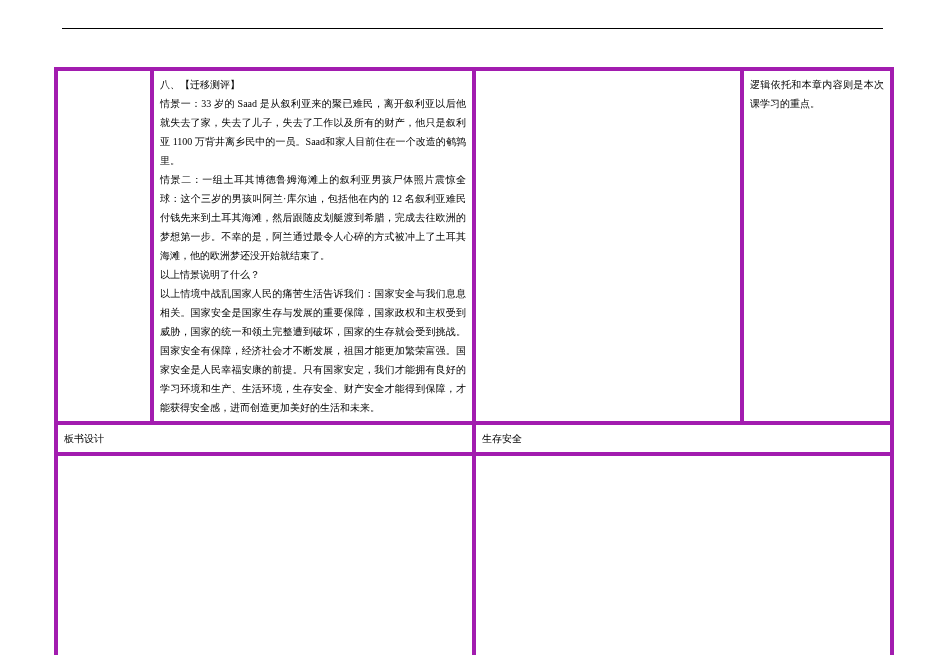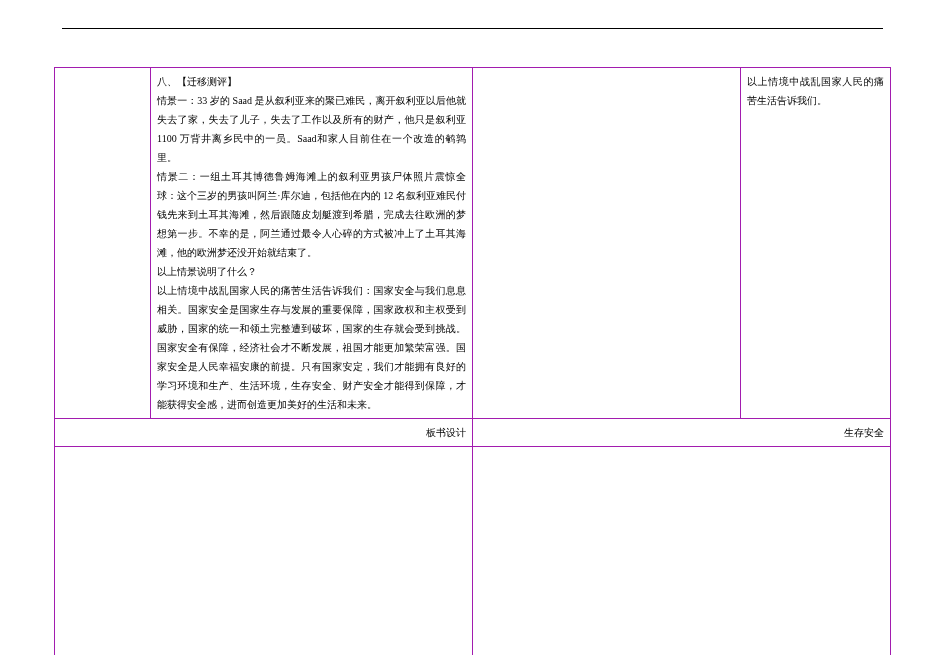--- a/index.html
+++ b/index.html
@@ -18,33 +18,33 @@
     .top-line {
       border-top: 1px solid #000;
       margin: 0 8px 38px 8px;
     }
     table.doc {
       border-collapse: collapse;
       width: 100%;
       table-layout: fixed;
     }
     table.doc td {
-      border: 1px solid #a21caf;
+      border: 4px solid #a21caf;
       vertical-align: top;
       padding: 4px 6px;
       font-size: 10px;
       line-height: 1.9;
     }
     .col-left  { width: 96px; }
     .col-main  { width: 322px; }
     .col-mid   { width: 268px; }
     .col-right { width: 150px; }
 
     td.header-cell {
-      text-align: right;
+      text-align: left;
       vertical-align: middle;
       padding: 3px 0;
       line-height: 1.6;
       font-size: 11px;
     }
     .big-empty { height: 262px; }
 
     
     .para { text-align: justify; }
   </style>
@@ -63,21 +63,21 @@
     </colgroup>
 
     <tbody>
         <tr>
       <td></td>
       <td>
         <div class="para" id="upper-main">八、【迁移测评】<br>情景一：33 岁的 Saad 是从叙利亚来的聚已难民，离开叙利亚以后他就失去了家，失去了儿子，失去了工作以及所有的财产，他只是叙利亚 1100 万背井离乡民中的一员。Saad和家人目前住在一个改造的鹌鹑里。<br>情景二：一组土耳其博德鲁姆海滩上的叙利亚男孩尸体照片震惊全球：这个三岁的男孩叫阿兰·库尔迪，包括他在内的 12 名叙利亚难民付钱先来到土耳其海滩，然后跟随皮划艇渡到希腊，完成去往欧洲的梦想第一步。不幸的是，阿兰通过最令人心碎的方式被冲上了土耳其海滩，他的欧洲梦还没开始就结束了。<br>以上情景说明了什么？<br>以上情境中战乱国家人民的痛苦生活告诉我们：国家安全与我们息息相关。国家安全是国家生存与发展的重要保障，国家政权和主权受到威胁，国家的统一和领土完整遭到破坏，国家的生存就会受到挑战。国家安全有保障，经济社会才不断发展，祖国才能更加繁荣富强。国家安全是人民幸福安康的前提。只有国家安定，我们才能拥有良好的学习环境和生产、生活环境，生存安全、财产安全才能得到保障，才能获得安全感，进而创造更加美好的生活和未来。</div>
       </td>
       <td></td>
       <td>
-        <div class="para">以上情境中战乱国家人民的痛苦生活告诉我们。</div>
+        <div class="para">逻辑依托和本章内容则是本次课学习的重点。</div>
       </td>
     </tr>
 
     <tr>
       <td colspan="2" class="header-cell">
         <span>板书设计</span>
       </td>
       <td colspan="2" class="header-cell">
         <span>生存安全</span>
       </td>

